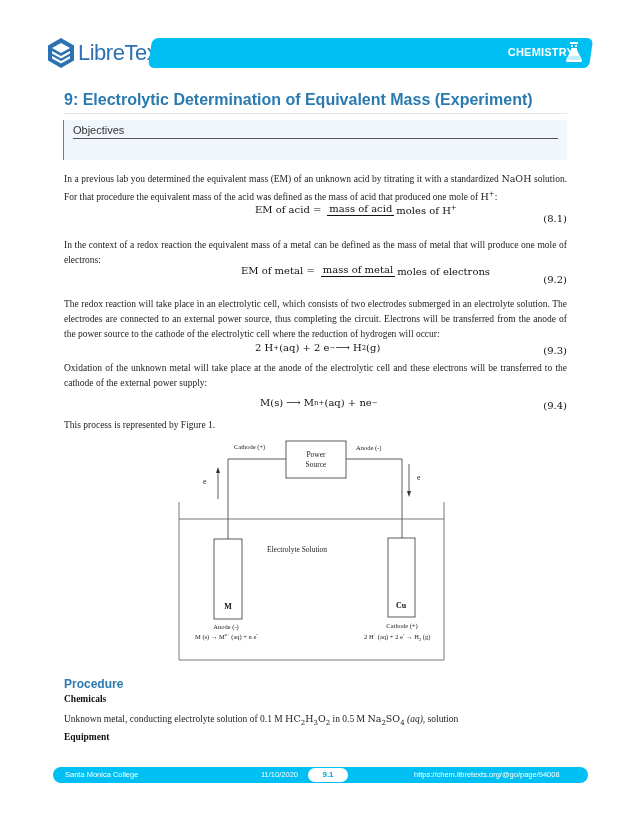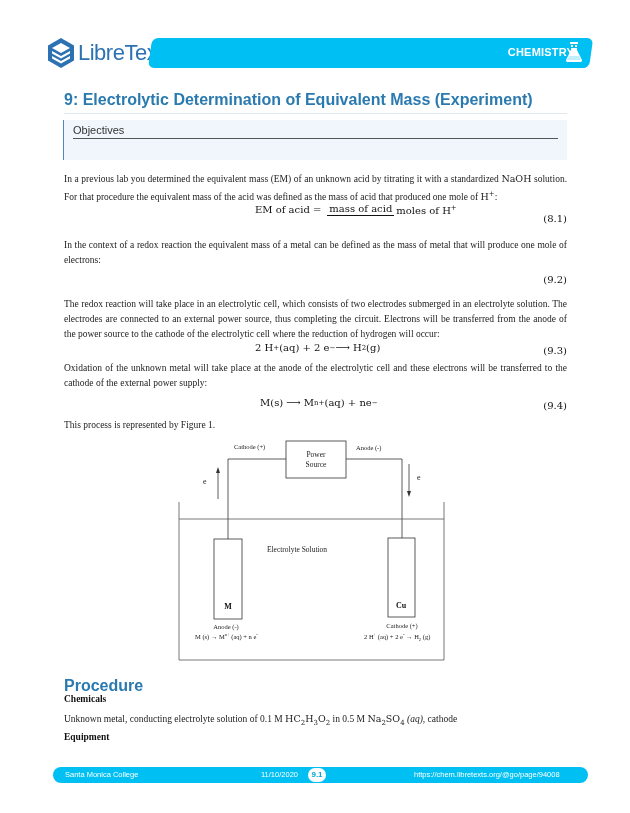--- a/index.html
+++ b/index.html
@@ -34,27 +34,27 @@
   .eq { position: absolute; left: 64px; width: 503px; height: 30px; font-family: "DejaVu Serif", serif; font-size: 10px; color: #111; }
   .eq-body { position: absolute; display: flex; align-items: center; }
   .eq-num { position: absolute; right: 0; top: 50%; transform: translateY(-50%); font-size: 10px; }
   .frac { display: inline-flex; flex-direction: row; align-items: center; margin-left: 6px; }
   .frac .num { border-bottom: 1px solid #111; padding: 0 2px 1px; }
   .frac .den { padding: 1px 2px 0; }
   sup, sub { font-size: 7px; }
 
   .fig { position: absolute; left: 176px; top: 437px; width: 282px; height: 224px; }
 
-  .section-h { position: absolute; left: 64px; top: 677px; font-family: "Liberation Sans", sans-serif; font-size: 16px; color: #2a7ab0; }
+  .section-h { position: absolute; left: 64px; top: 677px; font-family: "Liberation Sans", sans-serif; font-size: 12px; color: #2a7ab0; }
   .sub-h { position: absolute; left: 64px; font-size: 9.5px; font-weight: bold; color: #111; }
 
   .footer { position: absolute; left: 53px; top: 767px; width: 535px; height: 16px; background: #00bff3; border-radius: 8px;
             font-family: "Liberation Sans", sans-serif; font-size: 7.5px; color: #ffffff; }
   .footer span { position: absolute; top: 3px; }
-  .page-badge { position: absolute; left: 255px; top: 1px; width: 18px; height: 14px; background: #fff; border-radius: 7px;
+  .page-badge { position: absolute; left: 255px; top: 1px; width: 40px; height: 14px; background: #fff; border-radius: 7px;
                 color: #00a8d8; font-weight: bold; font-size: 8px; text-align: center; line-height: 14px; }
 </style>
 </head>
 <body>
 
 <div class="header">
   <div class="logo">
     <svg class="logo-mark" viewBox="0 0 30 32">
       <polygon points="15,1 28,8.5 28,23.5 15,31 2,23.5 2,8.5" fill="#2c72b2"></polygon>
       <polygon points="15,6 24,11 15,16 6,11" fill="#ffffff"></polygon>
@@ -94,20 +94,27 @@
       <span class="num">mass of acid</span>
       <span class="den"><span>moles of H</span><sup>+</sup></span>
     </span>
   </div>
   <span class="eq-num">(8.1)</span>
 </div>
 
 <p class="para" style="top:238px;">In the context of a redox reaction the equivalent mass of a metal can be defined as the mass of metal that will produce one mole of electrons:</p>
 
 <div class="eq" style="top:264px;">
+  <div class="eq-body" style="left:177px; top:0;">
+    <span>EM of metal =</span>
+    <span class="frac">
+      <span class="num">mass of metal</span>
+      <span class="den">moles of electrons</span>
+    </span>
+  </div>
   <span class="eq-num">(9.2)</span>
 </div>
 
 <p class="para" style="top:297px;">The redox reaction will take place in an electrolytic cell, which consists of two electrodes submerged in an electrolyte solution. The electrodes are connected to an external power source, thus completing the circuit. Electrons will be transferred from the anode of the power source to the cathode of the electrolytic cell where the reduction of hydrogen will occur:</p>
 
 <div class="eq" style="top:342px; height:16px;">
   <div class="eq-body" style="left:191px; top:0;">
     <span>2 H</span>
       <sup>+</sup>
       <span>(aq) + 2 e</span>
@@ -162,21 +169,21 @@
 
   <text x="50" y="192" font-size="6.5" text-anchor="middle" fill="#222">Anode (-)</text>
   <text x="19" y="202" font-size="6.5" fill="#222"><tspan>M (s) → M</tspan><tspan font-size="4.5" dy="-3">n+</tspan><tspan dy="3"> (aq) + n e</tspan><tspan font-size="4.5" dy="-3">-</tspan></text>
   <text x="226" y="191" font-size="6.5" text-anchor="middle" fill="#222">Cathode (+)</text>
   <text x="188" y="202" font-size="6.5" fill="#222"><tspan>2 H</tspan><tspan font-size="4.5" dy="-3">+</tspan><tspan dy="3"> (aq) + 2 e</tspan><tspan font-size="4.5" dy="-3">-</tspan><tspan dy="3"> → H</tspan><tspan font-size="4.5" dy="2">2</tspan><tspan dy="-2"> (g)</tspan></text>
 </svg>
 
 <h2 class="section-h">Procedure</h2>
 <div class="sub-h" style="top:694px;">Chemicals</div>
 <p class="para" style="top:711px;">
-  <span>Unknown metal, conducting electrolyte solution of 0.1 M </span><span class="math">HC<sub>2</sub>H<sub>3</sub>O<sub>2</sub></span><span> in 0.5 M </span><span class="math">Na<sub>2</sub>SO<sub>4</sub></span> <i>(aq)</i><span>, cathode</span>
+  <span>Unknown metal, conducting electrolyte solution of 0.1 M </span><span class="math">HC<sub>2</sub>H<sub>3</sub>O<sub>2</sub></span><span> in 0.5 M </span><span class="math">Na<sub>2</sub>SO<sub>4</sub></span> <i>(aq)</i><span>, solution</span>
 </p>
 <div class="sub-h" style="top:732px;">Equipment</div>
 
 <div class="footer">
   <span style="left:12px;">Santa Monica College</span>
   <span style="left:208px;">11/10/2020</span>
   <div class="page-badge">9.1</div>
   <span style="left:277px;margin-top:28px;">CC-BY-NC</span>
   <span style="left:361px;">https://chem.libretexts.org/@go/page/94008</span>
 </div>

